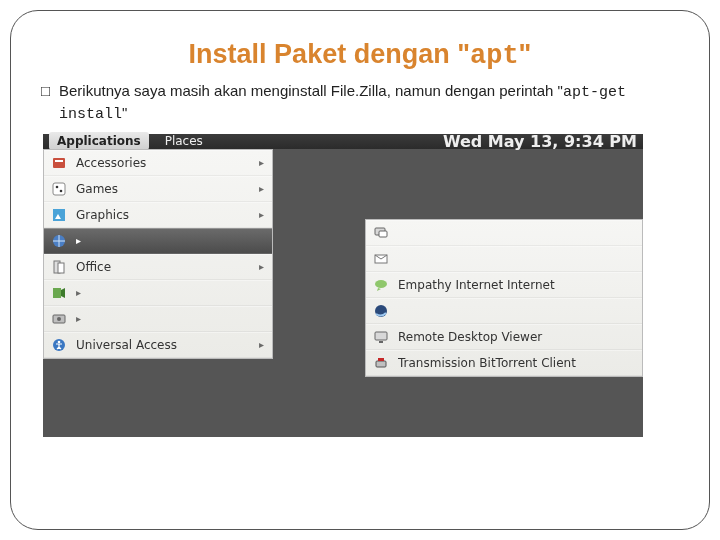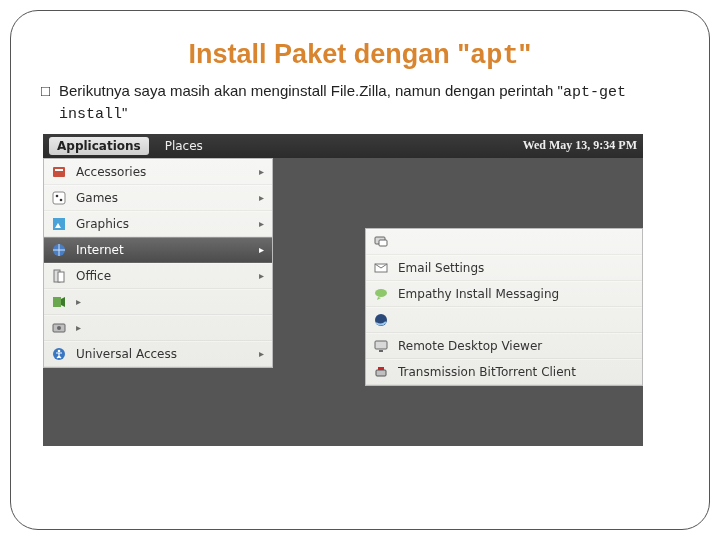--- a/index.html
+++ b/index.html
@@ -41,38 +41,38 @@
   .body-text .bullet { width: 18px; flex: 0 0 18px; }
   .body-text .mono { font-family: "Courier New", monospace; }
   .screenshot {
     margin: 8px 0 0 2px;
     width: 600px;
     border: none;
   }
   .panel-bar {
     display: flex;
     align-items: center;
-    height: 24px;
+    height: 15px;
     background: linear-gradient(#3b3b3b, #2b2b2b);
     color: #eee;
     font-size: 12px;
     padding: 0 6px;
     gap: 8px;
   }
   .panel-bar .tab {
     padding: 2px 8px;
     border-radius: 3px;
   }
   .panel-bar .tab.active {
     background: linear-gradient(#e9e9e9, #cfcfcf);
     color: #222;
     font-weight: bold;
   }
   .panel-bar .spacer { flex: 1; }
-  .panel-bar .clock { font-weight: bold; font-size: 12px; font-family: Liberation Serif, serif; }
+  .panel-bar .clock { font-weight: bold; font-size: 16px; }
   .menus {
     display: flex;
     align-items: flex-start;
     background: #555;
   }
   .menu-col {
     background: linear-gradient(#f6f6f4, #ebebe7);
     border: 1px solid #bbb;
     font-size: 12px;
     color: #333;
@@ -168,21 +168,20 @@
           <span class="lbl">Graphics</span>
           <span class="chev">▸</span>
         </div>
         <div class="menu-item hl">
           <span class="ic">
               <svg viewBox="0 0 16 16">
                 <circle cx="8" cy="8" r="6" fill="#4a7ec4"></circle>
                 <path d="M2 8h12M8 2v12" stroke="#cfe3f7" stroke-width="1"></path>
               </svg>
             </span>
-          <span class="lbl">Internet</span>
           <span class="chev">▸</span>
         </div>
         <div class="menu-item">
           <span class="ic">
               <svg viewBox="0 0 16 16">
                 <rect x="3" y="2" width="6" height="12" fill="#dedede" stroke="#777"></rect>
                 <rect x="7" y="4" width="6" height="10" fill="#fff" stroke="#777"></rect>
               </svg>
             </span>
           <span class="lbl">Office</span>
@@ -230,30 +229,29 @@
               </svg>
             </span>
         </div>
         <div class="menu-item">
           <span class="ic">
               <svg viewBox="0 0 16 16">
                 <rect x="2" y="4" width="12" height="8" fill="#fff" stroke="#777"></rect>
                 <path d="M2 4l6 4 6-4" stroke="#777" fill="none"></path>
               </svg>
             </span>
-          <span class="lbl">Email Settings</span>
         </div>
         <div class="menu-item">
           <span class="ic">
               <svg viewBox="0 0 16 16">
                 <ellipse cx="8" cy="7" rx="6" ry="4" fill="#8fc76b"></ellipse>
                 <path d="M5 11l-1 3 4-2" fill="#8fc76b"></path>
               </svg>
             </span>
-          <span class="lbl">Empathy Install Messaging</span>
+          <span class="lbl">Empathy Internet Internet</span>
         </div>
         <div class="menu-item">
           <span class="ic">
               <svg viewBox="0 0 16 16">
                 <circle cx="8" cy="8" r="6" fill="#2b4a7a"></circle>
                 <path d="M3 11c3 2 7 2 10-1" stroke="#9cc7ef" stroke-width="2" fill="none"></path>
               </svg>
             </span>
         </div>
         <div class="menu-item">

